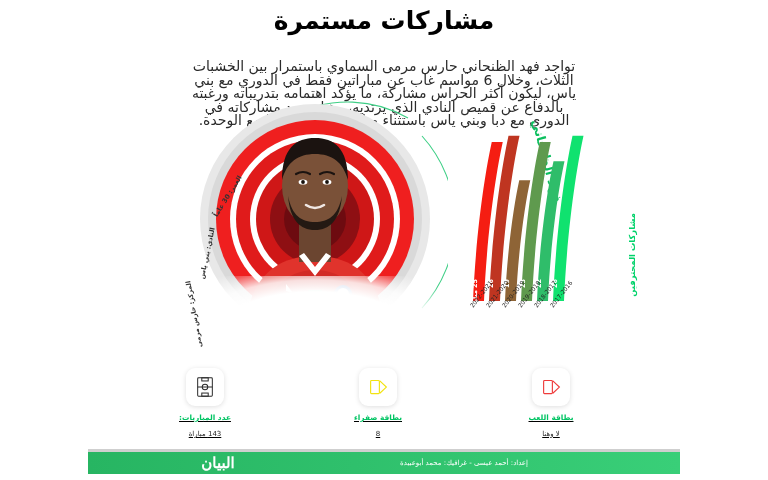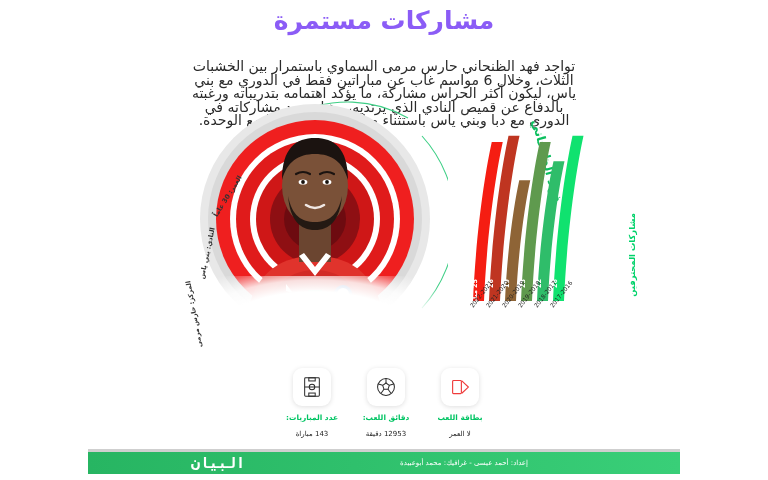--- a/index.html
+++ b/index.html
@@ -8,21 +8,21 @@
     width:768px;height:480px;overflow:hidden;position:relative;
     background:#ffffff;
     font-family:"DejaVu Sans","Liberation Sans",sans-serif;
   }
   .page{position:absolute;inset:0;}
 
   
   .title{
     position:absolute;left:0;right:0;top:6px;
     text-align:center;
-    font-size:25px;font-weight:bold;color:#8b5cf6;
+    font-size:25px;font-weight:bold;color:#000000;
     letter-spacing:0px;
   }
   .subtitle{
     position:absolute;left:188px;width:392px;top:40px;
     text-align:center;direction:rtl;
     font-size:14px;line-height:13.6px;color:#2a2a2a;margin-top:20px;
   }
 
   
   .portrait-zone{position:absolute;left:150px;top:92px;width:320px;height:250px;}
@@ -80,22 +80,22 @@
     transform-origin:left center;
   }
   .season-label{
     position:absolute;
     font-size:5.9px;color:#222;white-space:nowrap;
     transform:rotate(-52deg);transform-origin:left top;
   }
 
   
   .stats{
-    position:absolute;left:176px;top:368px;width:420px;height:72px;
-    display:flex;flex-direction:row-reverse;justify-content:center;
+    position:absolute;left:168px;top:368px;width:420px;height:72px;
+    display:flex;flex-direction:row-reverse;justify-content:space-between;text-decoration:underline;
   }
   .stat{width:74px;text-align:center;}
   .stat-ico{
     width:38px;height:38px;margin:0 auto;border-radius:9px;
     background:#ffffff;
     box-shadow:0 1px 5px rgba(0,0,0,0.13);
     display:flex;align-items:center;justify-content:center;
   }
   .stat-lbl{margin-top:7px;font-size:7.4px;font-weight:bold;color:#00c463;}
   .stat-val{margin-top:8px;font-size:7px;color:#222;}
@@ -109,21 +109,21 @@
   .footer-top{
     position:absolute;left:88px;right:88px;bottom:28px;height:3px;
     background:#cfcfcf;
   }
   .credits{
     position:absolute;right:152px;font-size:7px;color:#ffffff;white-space:nowrap;
   }
   .logo{
     position:absolute;left:94px;width:72px;text-align:center;
     font-size:15px;font-weight:bold;color:#ffffff;
-    font-family:Liberation Mono, monospace;
+    font-family:Liberation Sans, sans-serif;
   }
 </style>
 </head>
 <body>
 
 <div class="page">
 
   <div class="title">مشاركات مستمرة</div>
   <div class="subtitle">تواجد فهد الظنحاني حارس مرمى السماوي باستمرار بين الخشبات الثلاث، وخلال 6 مواسم غاب عن مباراتين فقط في الدوري مع بني ياس، ليكون أكثر الحراس مشاركة، ما يؤكد اهتمامه بتدريباته ورغبته بالدفاع عن قميص النادي الذي يرتديه، وهنا نرصد مشاركاته في الدوري مع دبا وبني ياس باستثناء مباراة واحدة خاضها مع الوحدة.</div>
 
@@ -243,47 +243,42 @@
           <line x1="4" y1="12" x2="20" y2="12"></line>
           <circle cx="12" cy="12" r="3"></circle>
           <rect x="8.5" y="2" width="7" height="3.4"></rect>
           <rect x="8.5" y="18.6" width="7" height="3.4"></rect>
         </svg>
       </div>
       <div class="stat-lbl">عدد المباريات:</div>
       <div class="stat-val">143 مباراة</div>
     </div>
 
+
+
     <div class="stat">
       <div class="stat-ico">
-        <svg viewBox="0 0 24 24" width="22" height="22" fill="none" stroke="#2b2b2b" stroke-width="1.1">
-          <circle cx="12" cy="12" r="9.2"></circle>
-          <polygon points="12,7.6 15.6,10.2 14.2,14.5 9.8,14.5 8.4,10.2"></polygon>
-          <line x1="12" y1="7.6" x2="12" y2="2.8"></line>
-          <line x1="15.6" y1="10.2" x2="20.4" y2="8.8"></line>
-          <line x1="14.2" y1="14.5" x2="17.2" y2="18.6"></line>
-          <line x1="9.8" y1="14.5" x2="6.8" y2="18.6"></line>
-          <line x1="8.4" y1="10.2" x2="3.6" y2="8.8"></line>
+        <svg viewBox="0 0 26 24" width="23" height="21" fill="none" stroke="#f2e30f" stroke-width="1.3">
+          <rect x="4" y="4" width="10" height="15" rx="1"></rect>
+          <path d="M 14.5 4.4 L 22 11.5 L 14.5 18.6"></path>
         </svg>
       </div>
-      <div class="stat-lbl">دقائق اللعب:</div>
-      <div class="stat-val">12953 دقيقة</div>
-    </div>
-
-
+      <div class="stat-lbl">بطاقة صفراء</div>
+      <div class="stat-val">8</div>
+    </div>
 
     <div class="stat">
       <div class="stat-ico">
         <svg viewBox="0 0 26 24" width="23" height="21" fill="none" stroke="#ef3b3b" stroke-width="1.3">
           <rect x="4" y="4" width="10" height="15" rx="1"></rect>
           <path d="M 14.5 4.4 L 22 11.5 L 14.5 18.6"></path>
         </svg>
       </div>
       <div class="stat-lbl">بطاقة اللعب</div>
-      <div class="stat-val">لا العمر</div>
+      <div class="stat-val">لا وهنا</div>
     </div>
 
   </div>
 
   <div class="footer-top"></div>
   <div class="footer">
     <div class="credits">إعداد: أحمد عيسى  -  غرافيك: محمد أبوعبيدة</div>
     <div class="logo">البيان</div>
   </div>
 

